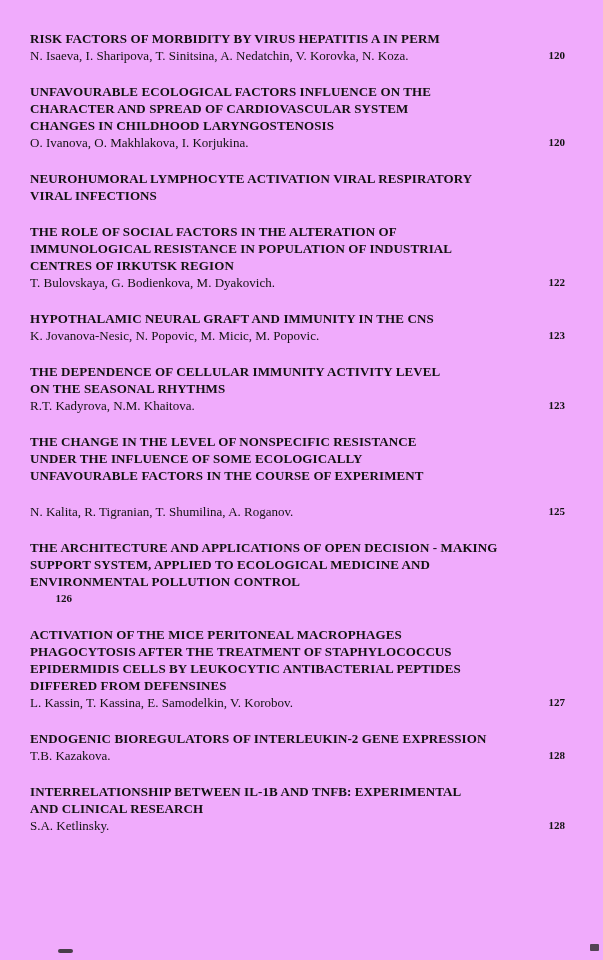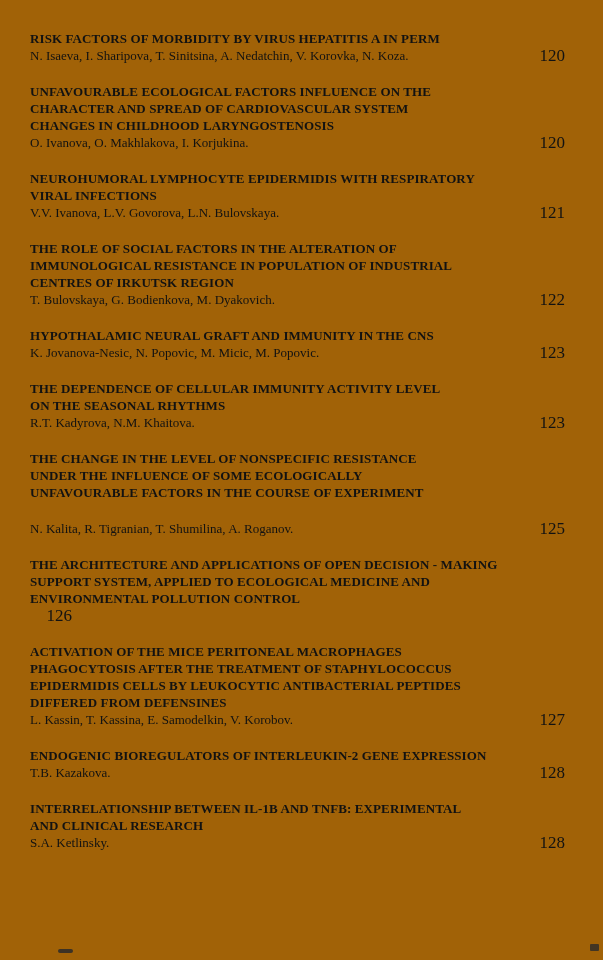--- a/index.html
+++ b/index.html
@@ -13,21 +13,21 @@
     position: relative;
     overflow: hidden;
     font-family: "Liberation Serif", serif;
     color: #121212;
   }
   .page {
     box-sizing: border-box;
     width: 603px;
     height: 960px;
     padding: 30px 38px 18px 30px;
-    background: #a16207;
+    background: #f0abfc;
   }
   .entry {
     margin-bottom: 19px;
   }
   .entry:last-child {
     margin-bottom: 17px;
   }
   .title {
     font-weight: bold;
     font-size: 13px;
@@ -39,25 +39,26 @@
   .meta-row {
     display: flex;
     justify-content: space-between;
     align-items: flex-end;
   }
   .authors {
     font-size: 13px;
     line-height: 17px;
   }
   .pagenum {
-    font-size: 17px;
+    font-size: 11px;
     line-height: 17px;
     text-align: right;
     min-width: 30px;
     padding-left: 12px;
+    font-weight: bold;
   }
   .artifact {
     position: absolute;
     background: #2a2a2a;
   }
   .artifact-bl {
     left: 58px;
     top: 949px;
     width: 15px;
     height: 4px;
@@ -90,26 +91,22 @@
     <div class="title">UNFAVOURABLE ECOLOGICAL FACTORS INFLUENCE ON THE
 CHARACTER AND SPREAD OF CARDIOVASCULAR SYSTEM
 CHANGES IN CHILDHOOD LARYNGOSTENOSIS</div>
     <div class="meta-row">
       <div class="authors">O. Ivanova, O. Makhlakova, I. Korjukina.</div>
       <div class="pagenum">120</div>
     </div>
   </div>
 
   <div class="entry">
-    <div class="title">NEUROHUMORAL LYMPHOCYTE EPIDERMIDIS WITH RESPIRATORY
+    <div class="title">NEUROHUMORAL LYMPHOCYTE ACTIVATION VIRAL RESPIRATORY
 VIRAL INFECTIONS</div>
-    <div class="meta-row">
-      <div class="authors">V.V. Ivanova, L.V. Govorova, L.N. Bulovskaya.</div>
-      <div class="pagenum">121</div>
-    </div>
   </div>
 
   <div class="entry">
     <div class="title">THE ROLE OF SOCIAL FACTORS IN THE ALTERATION OF
 IMMUNOLOGICAL RESISTANCE IN POPULATION OF INDUSTRIAL
 CENTRES OF IRKUTSK REGION</div>
     <div class="meta-row">
       <div class="authors">T. Bulovskaya, G. Bodienkova, M. Dyakovich.</div>
       <div class="pagenum">122</div>
     </div>

